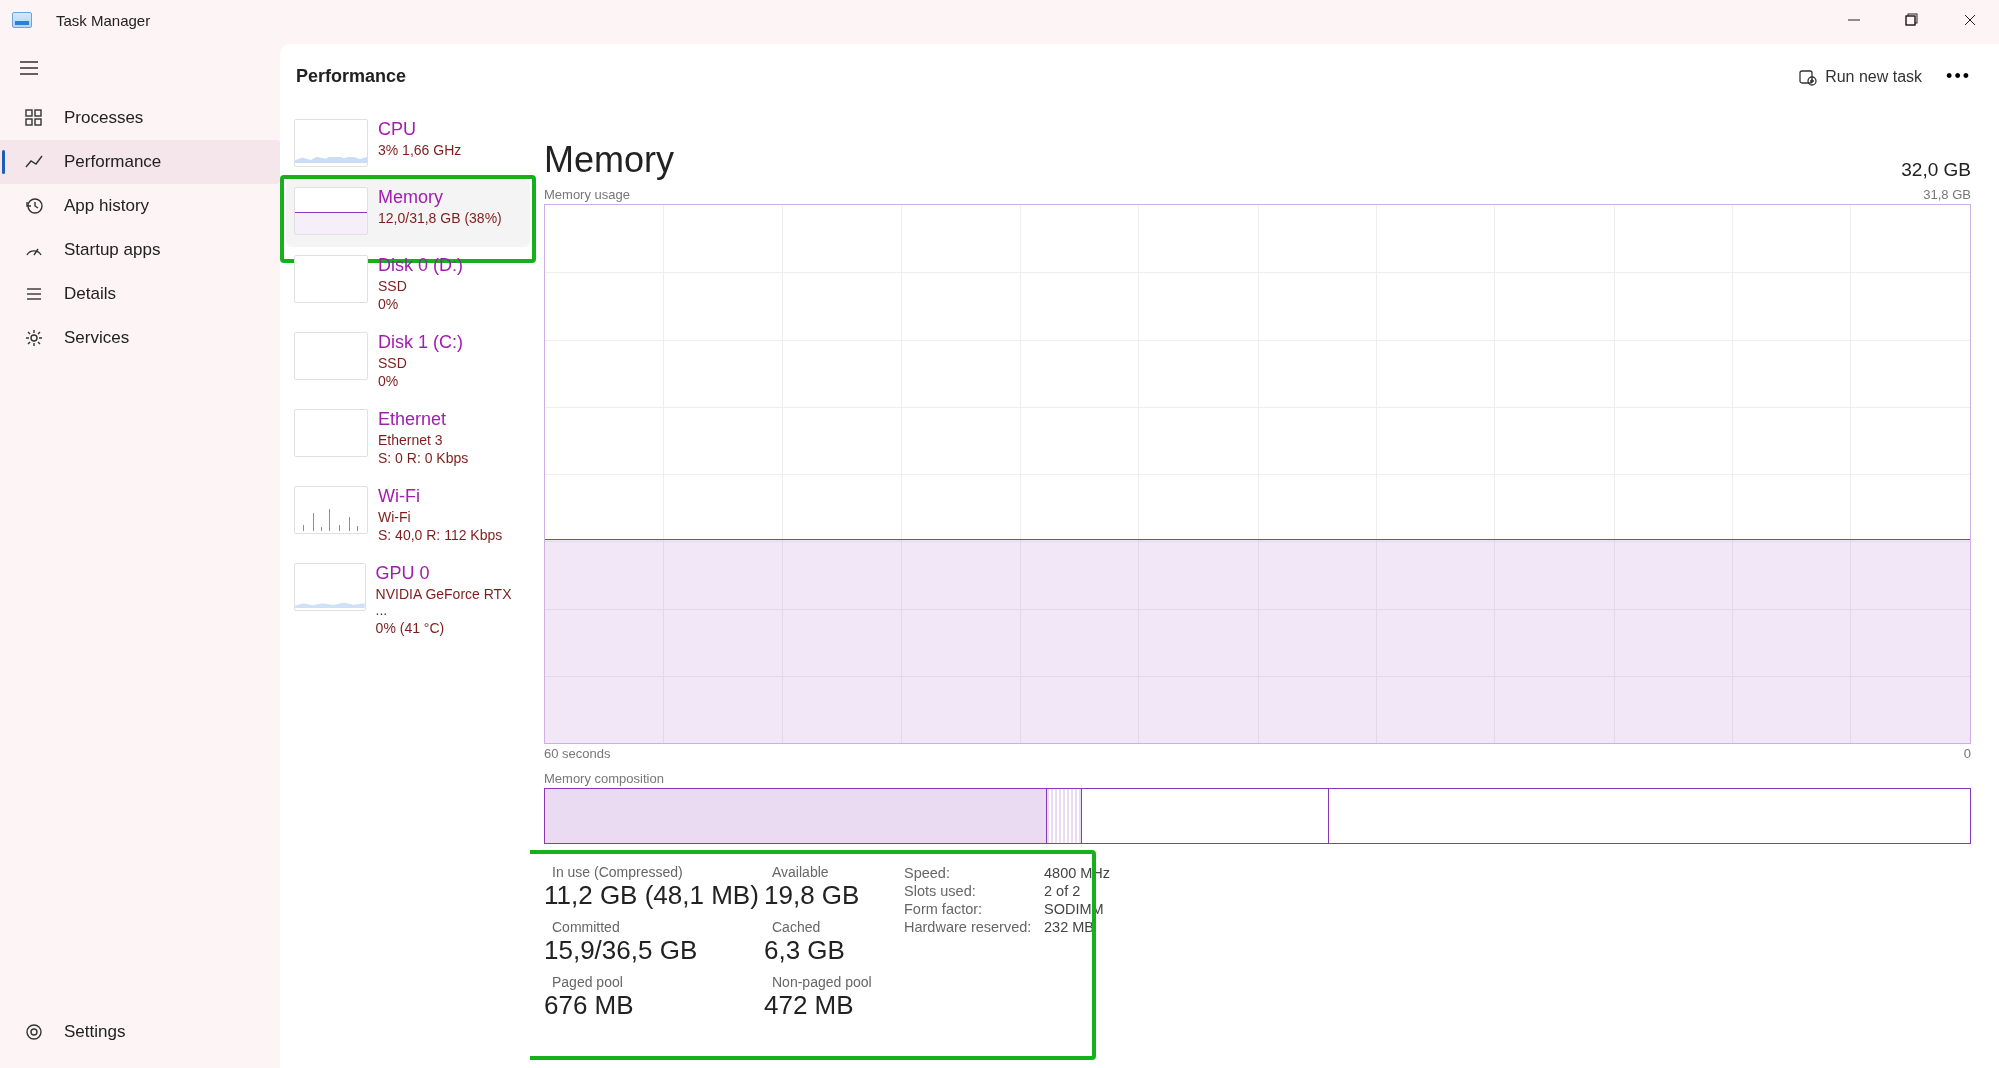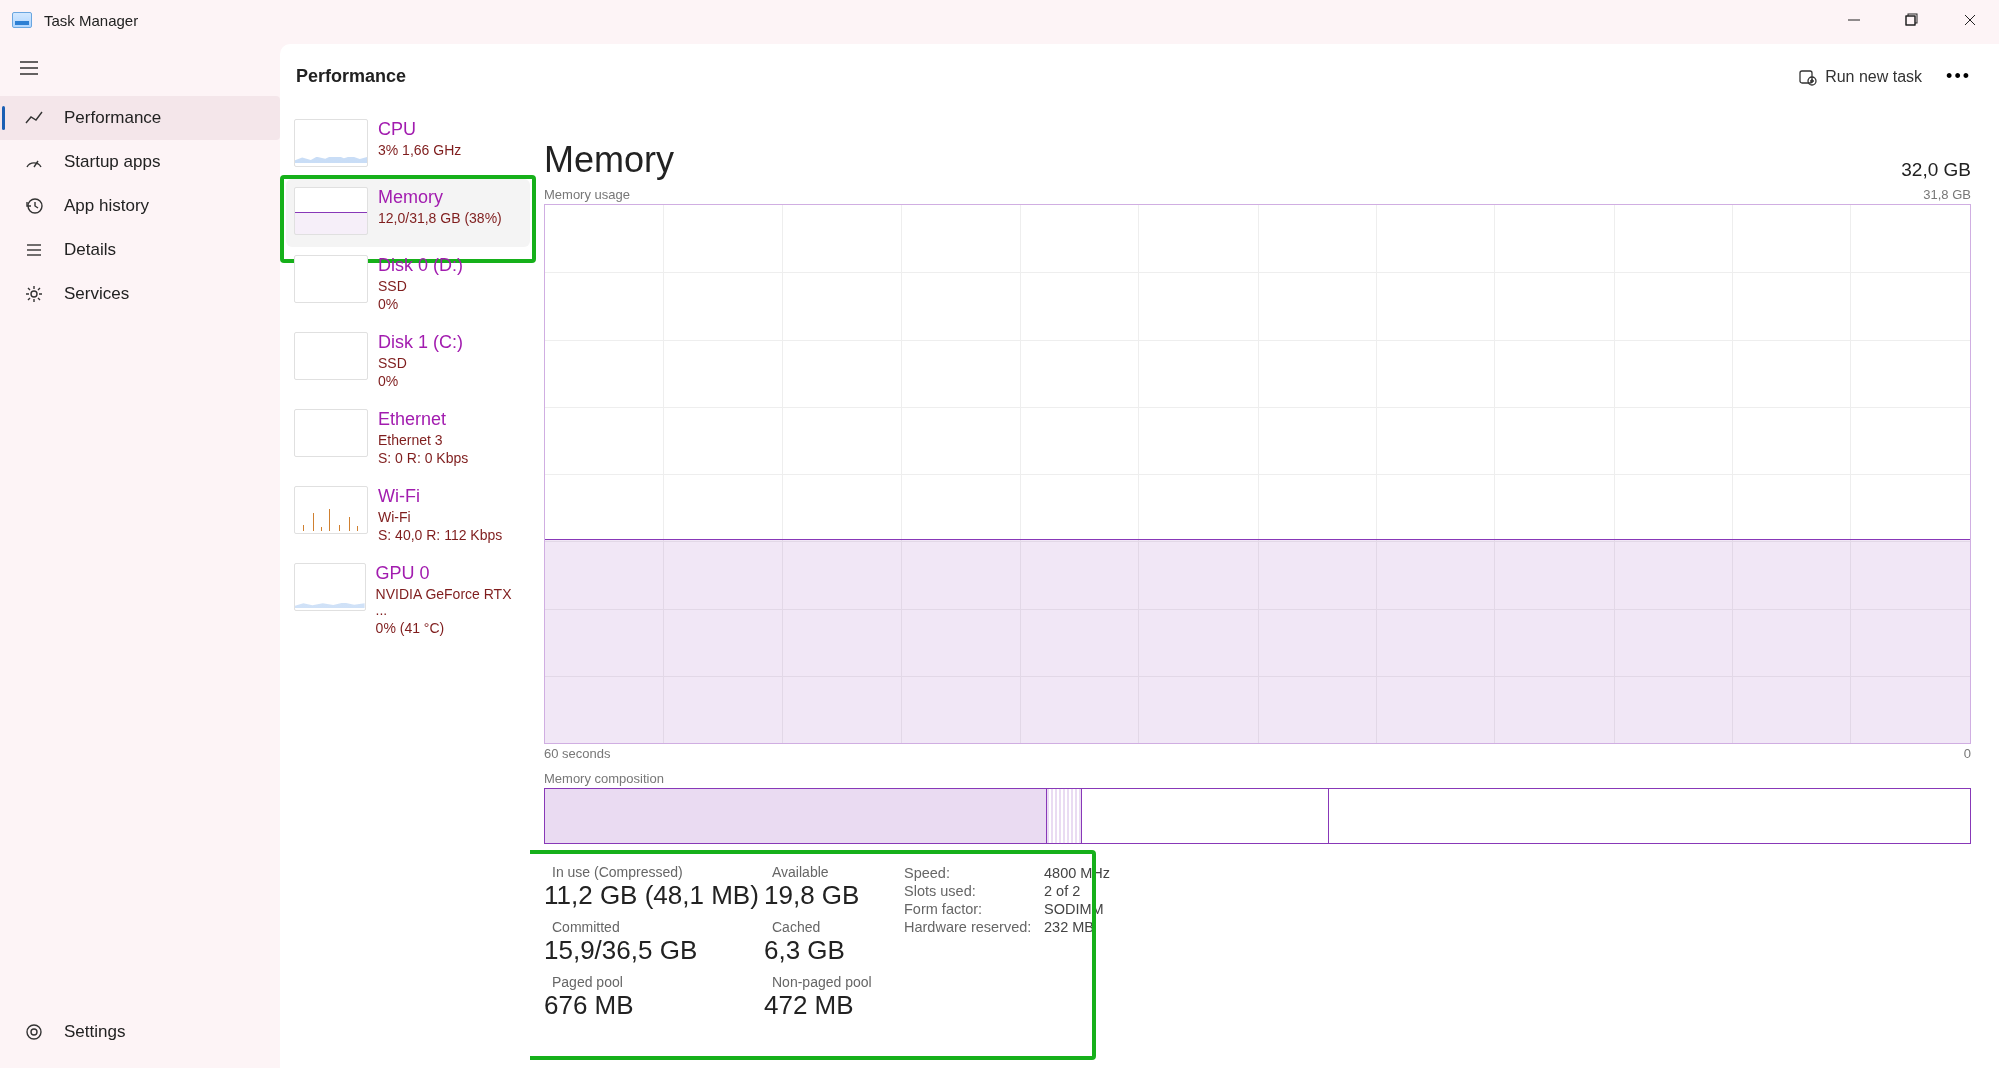--- a/index.html
+++ b/index.html
@@ -3,21 +3,21 @@
 <meta charset="utf-8">
 <style>
   * { box-sizing: border-box; margin: 0; padding: 0; font-family: "Segoe UI", Arial, sans-serif; }
   html, body { width: 1999px; height: 1068px; overflow: hidden; background: #fdf4f6; }
 
   
   .titlebar {
     height: 40px; display: flex; align-items: center; justify-content: space-between;
     padding: 0 0 0 12px; background: #fdf4f6;
   }
-  .titlebar-left { display: flex; align-items: center; gap: 12px; }
+  .titlebar-left { display: flex; align-items: center; gap: 24px; }
   .titlebar-appicon {
     width: 20px; height: 16px; background: linear-gradient(#d2e8ff,#b0d6ff);
     border: 1px solid #69a6e0; border-radius: 2px; position: relative;
   }
   .titlebar-appicon::after {
     content: ""; position: absolute; left: 2px; right: 2px; bottom: 2px; height: 4px;
     background: #2d7fd3;
   }
   .titlebar-title { font-size: 15px; color: #222; }
   .window-controls { display: flex; }
@@ -179,46 +179,57 @@
 
   <div class="nav">
     <div class="hamburger">
       <svg width="20" height="16">
           <line x1="0" y1="2" x2="18" y2="2"></line>
           <line x1="0" y1="8" x2="18" y2="8"></line>
           <line x1="0" y1="14" x2="18" y2="14"></line>
         </svg>
     </div>
     <div class="nav-list">
+      <div class="nav-item">
+        <span class="nav-icon">
+            <svg width="18" height="18">
+              <rect x="1" y="1" width="6" height="6"></rect>
+              <rect x="10" y="1" width="6" height="6"></rect>
+              <rect x="1" y="10" width="6" height="6"></rect>
+              <rect x="10" y="10" width="6" height="6"></rect>
+            </svg>
+          </span>
+        <span>Processes</span>
+      </div>
       <div class="nav-item active">
         <span class="nav-icon">
             <svg width="18" height="18">
               <polyline points="1,14 6,8 11,11 17,3"></polyline>
             </svg>
           </span>
         <span>Performance</span>
-      </div>
-      <div class="nav-item">
-        <span class="nav-icon">
-            <svg width="18" height="18">
-              <path d="M2 14 A8 8 0 0 1 16 14"></path>
-              <line x1="9" y1="14" x2="13" y2="8"></line>
-            </svg>
-          </span>
-        <span>Startup apps</span>
       </div>
       <div class="nav-item">
         <span class="nav-icon">
             <svg width="18" height="18">
               <circle cx="10" cy="9" r="7"></circle>
               <polyline points="10,5 10,9 13,11"></polyline>
               <polyline points="2,5 2,9 6,9"></polyline>
             </svg>
           </span>
         <span>App history</span>
+      </div>
+      <div class="nav-item">
+        <span class="nav-icon">
+            <svg width="18" height="18">
+              <path d="M2 14 A8 8 0 0 1 16 14"></path>
+              <line x1="9" y1="14" x2="13" y2="8"></line>
+            </svg>
+          </span>
+        <span>Startup apps</span>
       </div>
       <div class="nav-item">
         <span class="nav-icon">
             <svg width="18" height="18">
               <line x1="2" y1="4" x2="16" y2="4"></line>
               <line x1="2" y1="9" x2="16" y2="9"></line>
               <line x1="2" y1="14" x2="16" y2="14"></line>
             </svg>
           </span>
         <span>Details</span>

